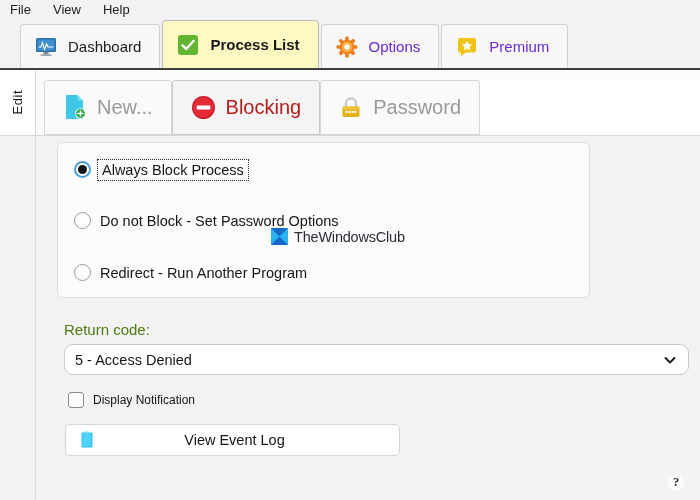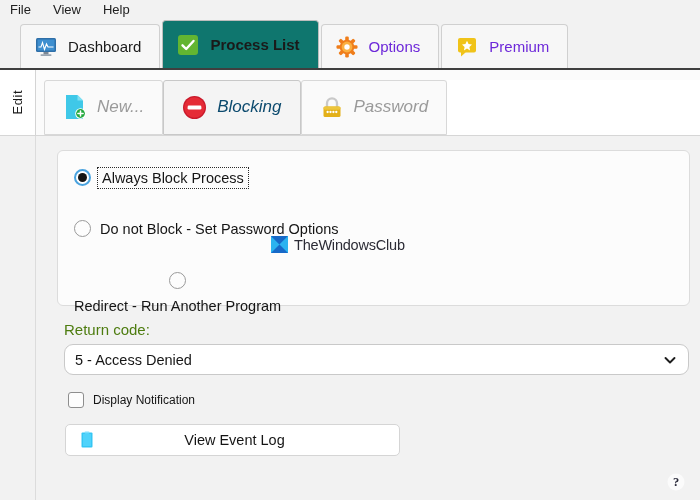--- a/index.html
+++ b/index.html
@@ -47,21 +47,21 @@
     padding: 0 18px 0 14px;
     background: #f7f7f7;
     border: 1px solid #d0d0d0;
     border-bottom: none;
     border-radius: 4px 4px 0 0;
     margin-right: 2px;
     position: relative;
     cursor: default;
   }
   .tab.active {
-    background: #0f766e;
+    background: #fef9c3;
     border-color: #bdbdbd;
     height: 48px;
     z-index: 3;
   }
   .tab-label { font-size: 15px; color: #6d28d9; white-space: nowrap; }
   .tab.active .tab-label { color: #1a1a1a; font-weight: 600; }
   .tab:first-child .tab-label { color: #1a1a1a; }
 
   
   #subrow {
@@ -102,40 +102,40 @@
     background: #fafafa;
     border: 1px solid #d8d8d8;
     border-radius: 3px 3px 0 0;
     margin-top: 9px;
     cursor: default;
   }
   .subtab.active {
     background: #f4f4f4;
     border-color: #c8c8c8;
   }
-  .subtab-label { font-size: 17px; color: #9a9a9a; white-space: nowrap; font-style: italic; }
-  .subtab.active .subtab-label { color: #0c4a6e; }
+  .subtab-label { font-size: 20px; color: #9a9a9a; white-space: nowrap; }
+  .subtab.active .subtab-label { color: #b91c1c; }
   #subtab-filler { flex: 1; height: 55px; margin-top: 9px; background: #ffffff; }
 
   
   #content {
     position: relative;
     height: calc(500px - 20px - 50px - 66px);
     background: #f2f2f2;
     padding: 0;
   }
   #leftrail {
     position: absolute; left: 0; top: 0; bottom: 0; width: 36px;
     background: #f2f2f2; border-right: 1px solid #dcdcdc;
   }
 
   #groupbox {
     position: absolute;
-    left: 57px; top: 14px;
-    width: 633px; height: 156px;
+    left: 57px; top: 6px;
+    width: 533px; height: 156px;
     background: #fcfcfc;
     border: 1px solid #dcdcdc;
     border-radius: 6px;
   }
   .radio-row {
     position: absolute;
     left: 16px;
     display: flex;
     align-items: center;
     gap: 9px;
@@ -366,21 +366,21 @@
     <div class="radio-row" style="top:18px;">
       <span class="radio checked"></span>
       <span class="radio-label focus-ring">Always Block Process</span>
     </div>
 
     <div class="radio-row" style="top:69px;">
       <span class="radio"></span>
       <span class="radio-label">Do not Block - Set Password Options</span>
     </div>
 
-    <div class="radio-row" style="top:121px;flex-direction:column;">
+    <div class="radio-row" style="top:121px;">
       <span class="radio"></span>
       <span class="radio-label">Redirect - Run Another Program</span>
     </div>
 
     <div id="watermark">
       <span id="wm-logo">
         <svg width="17" height="17" viewBox="0 0 17 17">
           <rect width="17" height="17" fill="#2bb3f0"></rect>
           <path d="M0 0 L17 17 L17 0 Z" fill="#1769c8"></path>
           <path d="M0 0 L0 17 L17 17 Z" fill="#1769c8" opacity="0"></path>

